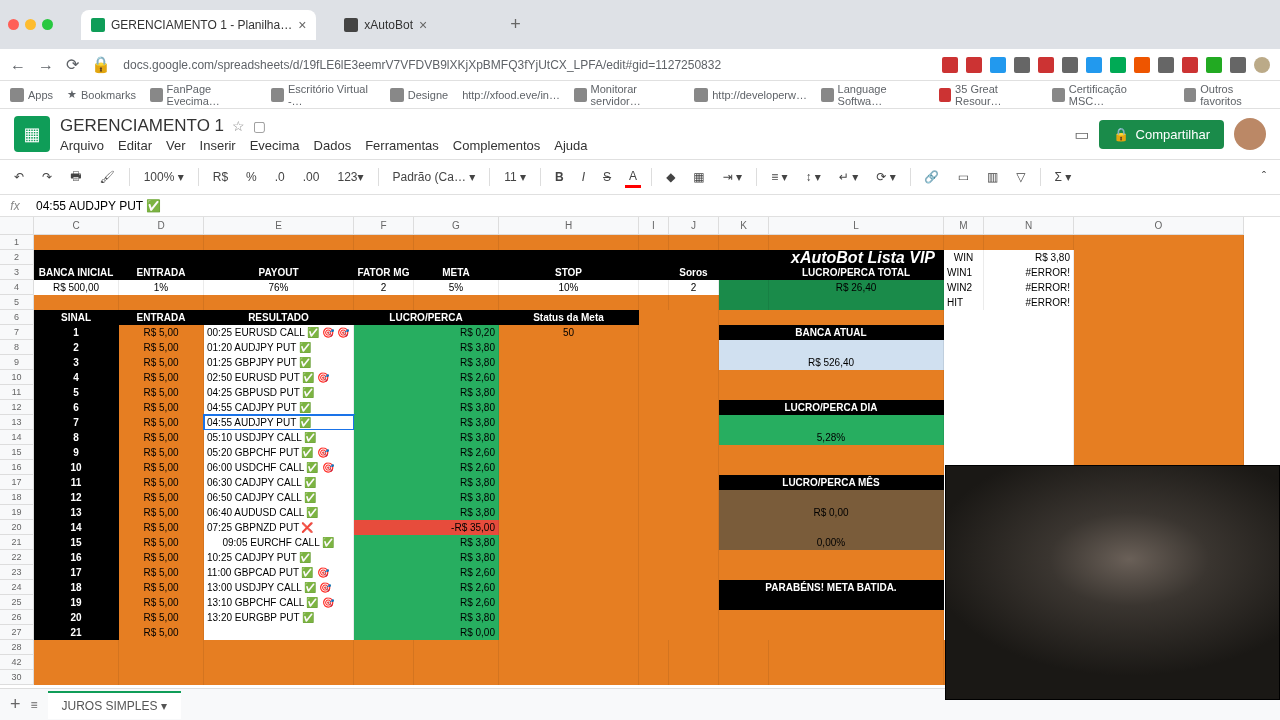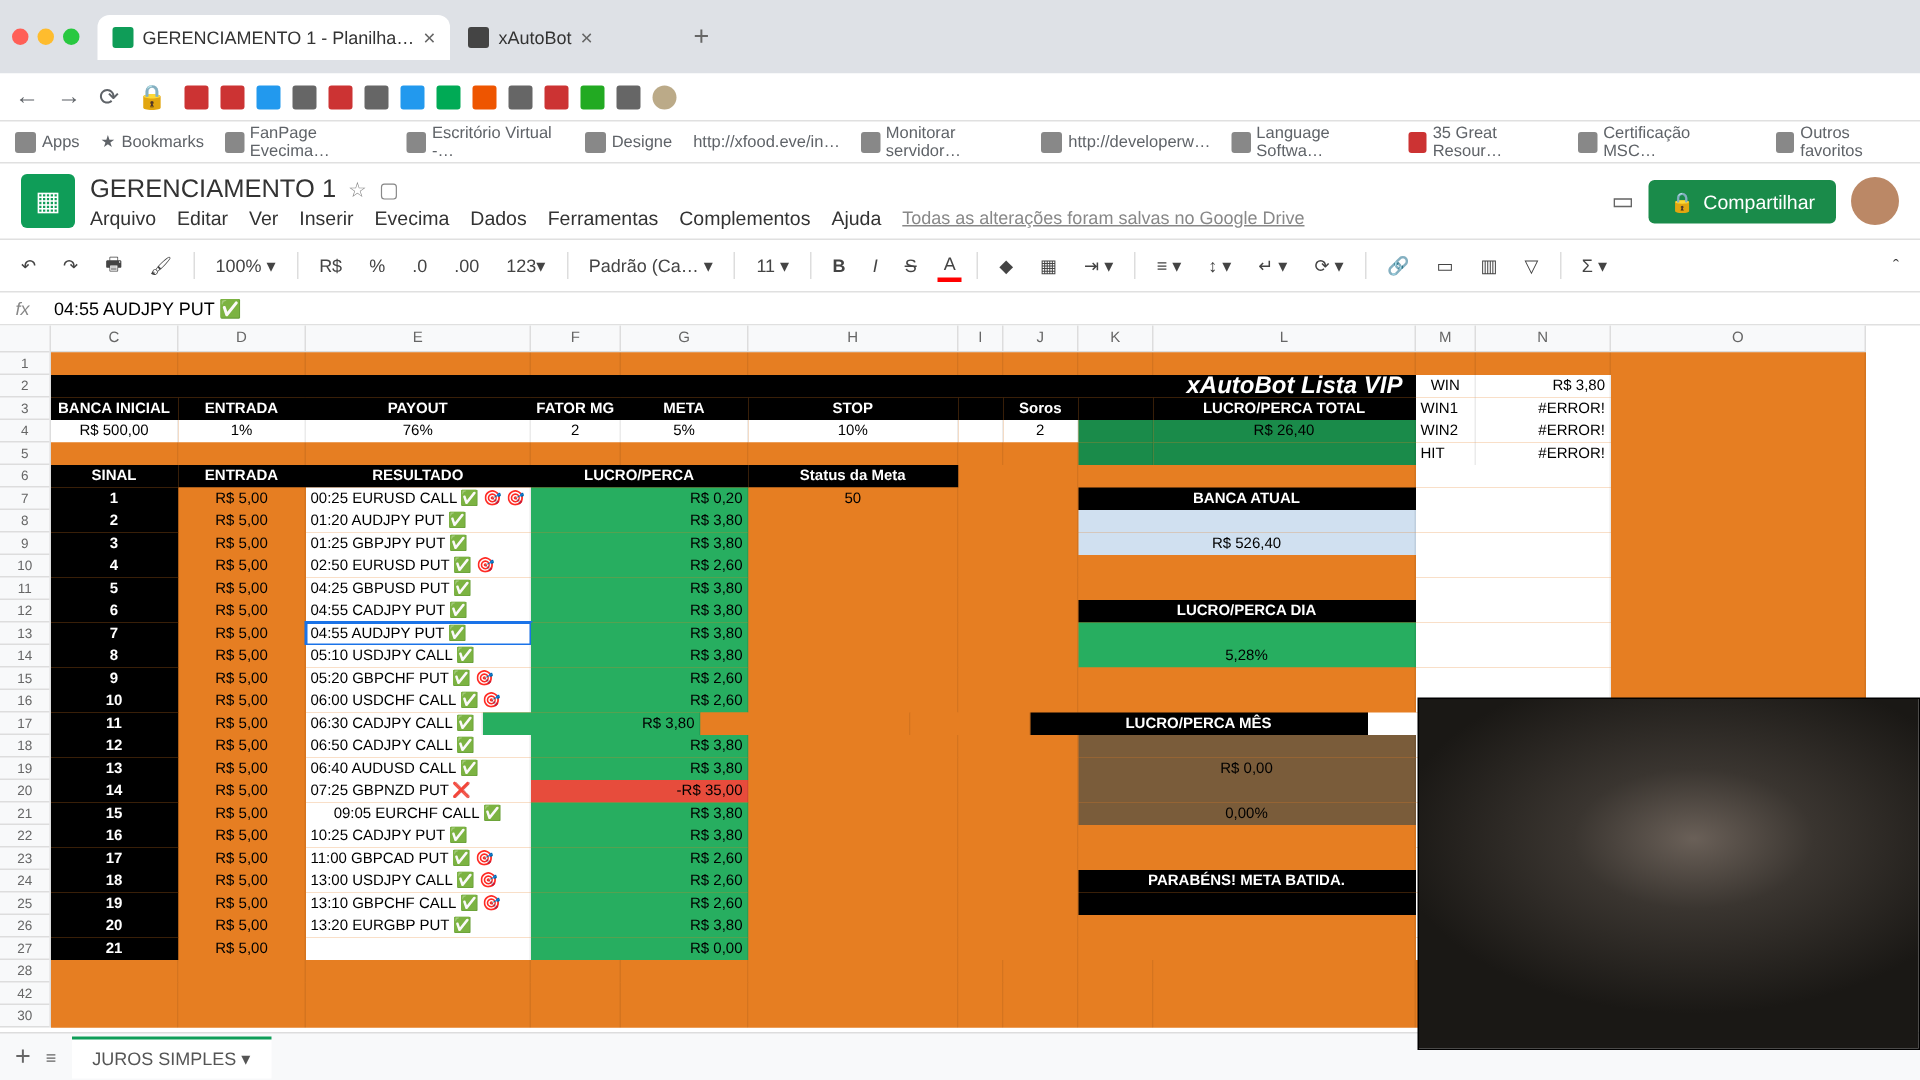--- a/index.html
+++ b/index.html
@@ -1,17 +1,17 @@
 <!DOCTYPE html>
 <html><head>
 <meta charset="utf-8">
 <style>
 *{margin:0;padding:0;box-sizing:border-box;font-family:Arial,sans-serif}
 body{width:1280px;height:720px;overflow:hidden;background:#fff;position:relative}
-.tabbar{height:49px;background:#dee1e6;display:flex;align-items:center;padding:0 8px;gap:2px}
+.tabbar{height:49px;background:#dee1e6;display:flex;align-items:center;padding:0 8px;gap:18px}
 .traffic{display:flex;gap:6px;margin-right:10px}
 .dot{width:11px;height:11px;border-radius:50%}
 .r{background:#ff5f57}.y{background:#febc2e}.g{background:#28c840}
 .tab{background:#fff;height:30px;border-radius:8px 8px 0 0;display:flex;align-items:center;padding:0 10px;font-size:12px;color:#333;gap:6px;min-width:150px}
 .tab.inactive{background:transparent}
 .tab-icon{width:14px;height:14px;border-radius:2px;background:#0f9d58;display:inline-block}
 .tab-close{color:#666;font-size:14px}
 .newtab{color:#666;font-size:18px;padding:0 8px}
 .addrbar{height:32px;background:#fff;display:flex;align-items:center;padding:0 10px;gap:12px;border-bottom:1px solid #e0e0e0}
 .nav-ico{color:#5f6368;font-size:16px}
@@ -81,20 +81,21 @@
     <span class="tab-close">×</span>
   </div>
   <span class="newtab">+</span>
 </div>
 
 <div class="addrbar">
   <span class="nav-ico">←</span>
   <span class="nav-ico">→</span>
   <span class="nav-ico">⟳</span>
   <span class="nav-ico">🔒</span>
+  <span class="addr">docs.google.com/spreadsheets/d/19fLE6lE3eemrV7VFDVB9lXKjXpBMFQ3fYjUtCX_LPFA/edit#gid=1127250832</span>
   <div class="ext">
     <span class="ext-i" style="background:#c33"></span>
     <span class="ext-i" style="background:#c33"></span>
     <span class="ext-i" style="background:#29e"></span>
     <span class="ext-i"></span>
     <span class="ext-i" style="background:#c33"></span>
     <span class="ext-i"></span>
     <span class="ext-i" style="background:#29e"></span>
     <span class="ext-i" style="background:#0a5"></span>
     <span class="ext-i" style="background:#e50"></span>
@@ -165,21 +166,20 @@
     <div class="menus">
       <span>Arquivo</span>
       <span>Editar</span>
       <span>Ver</span>
       <span>Inserir</span>
       <span>Evecima</span>
       <span>Dados</span>
       <span>Ferramentas</span>
       <span>Complementos</span>
       <span>Ajuda</span>
-      <span class="save-status">Todas as alterações foram salvas no Google Drive</span>
     </div>
   </div>
   <span style="color:#666">▭</span>
   <div class="share">🔒 <span>Compartilhar</span></div>
   <div class="avatar"></div>
 </div>
 
 <div class="toolbar">
   <span class="tb-i">↶</span>
   <span class="tb-i">↷</span>
@@ -463,21 +463,21 @@
           <div class="cell green" style="width: 145px; text-align: right;">R$ 2,60</div>
           <div class="cell orange" style="width: 140px;"></div>
           <div class="cell orange" style="width: 80px;"></div>
           <div class="cell orange" style="width: 225px;"></div>
           <div class="cell white" style="width: 130px;"></div>
           <div class="cell orange" style="width: 170px;"></div>
         </div>
         <div class="row">
           <div class="cell black" style="width: 85px;">11</div>
           <div class="cell orange" style="width: 85px;">R$ 5,00</div>
-          <div class="cell white" style="width: 118px; text-align: left;">06:30 CADJPY  CALL ✅</div>
+          <div class="cell white" style="width: 150px; text-align: left;">06:30 CADJPY  CALL ✅</div>
           <div class="cell green" style="width: 145px; text-align: right;">R$ 3,80</div>
           <div class="cell orange" style="width: 140px;"></div>
           <div class="cell orange" style="width: 80px;"></div>
           <div class="cell black" style="width: 225px; text-align: center;">LUCRO/PERCA MÊS</div>
           <div class="cell white" style="width: 130px;"></div>
           <div class="cell orange" style="width: 170px;"></div>
         </div>
         <div class="row">
           <div class="cell black" style="width: 85px;">12</div>
           <div class="cell orange" style="width: 85px;">R$ 5,00</div>

